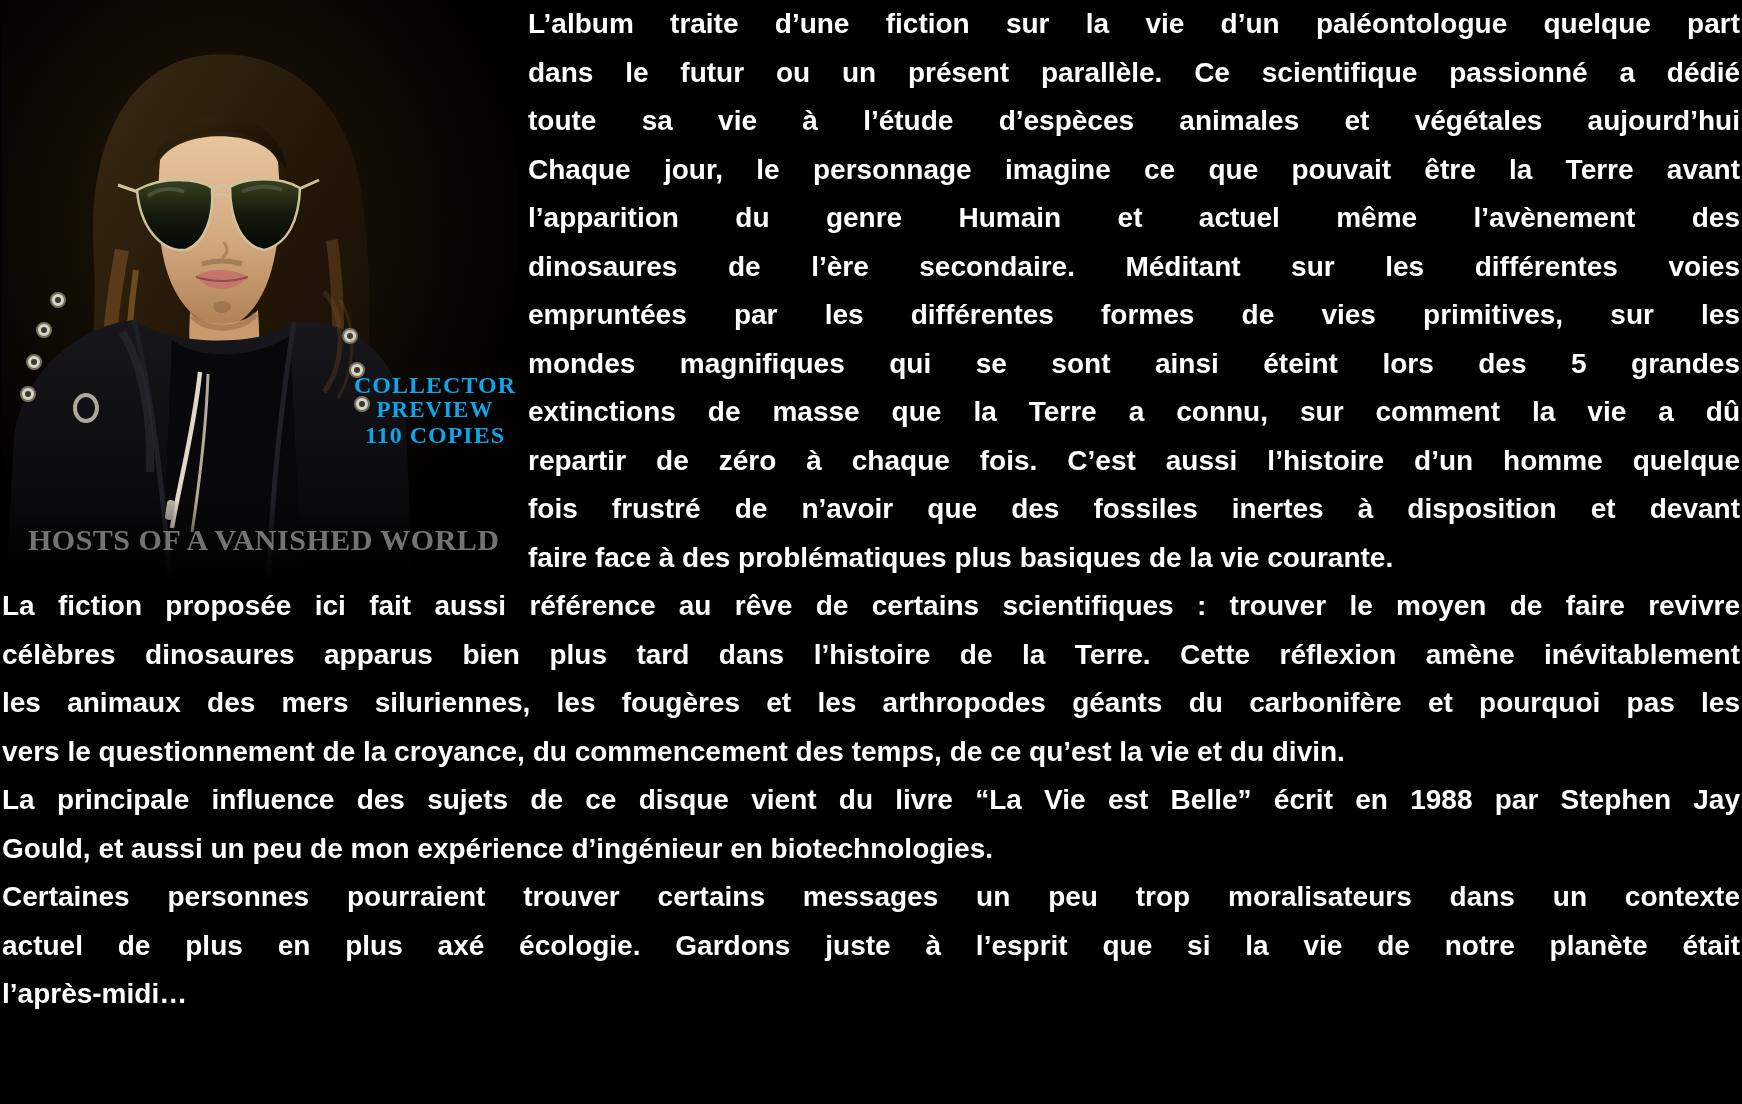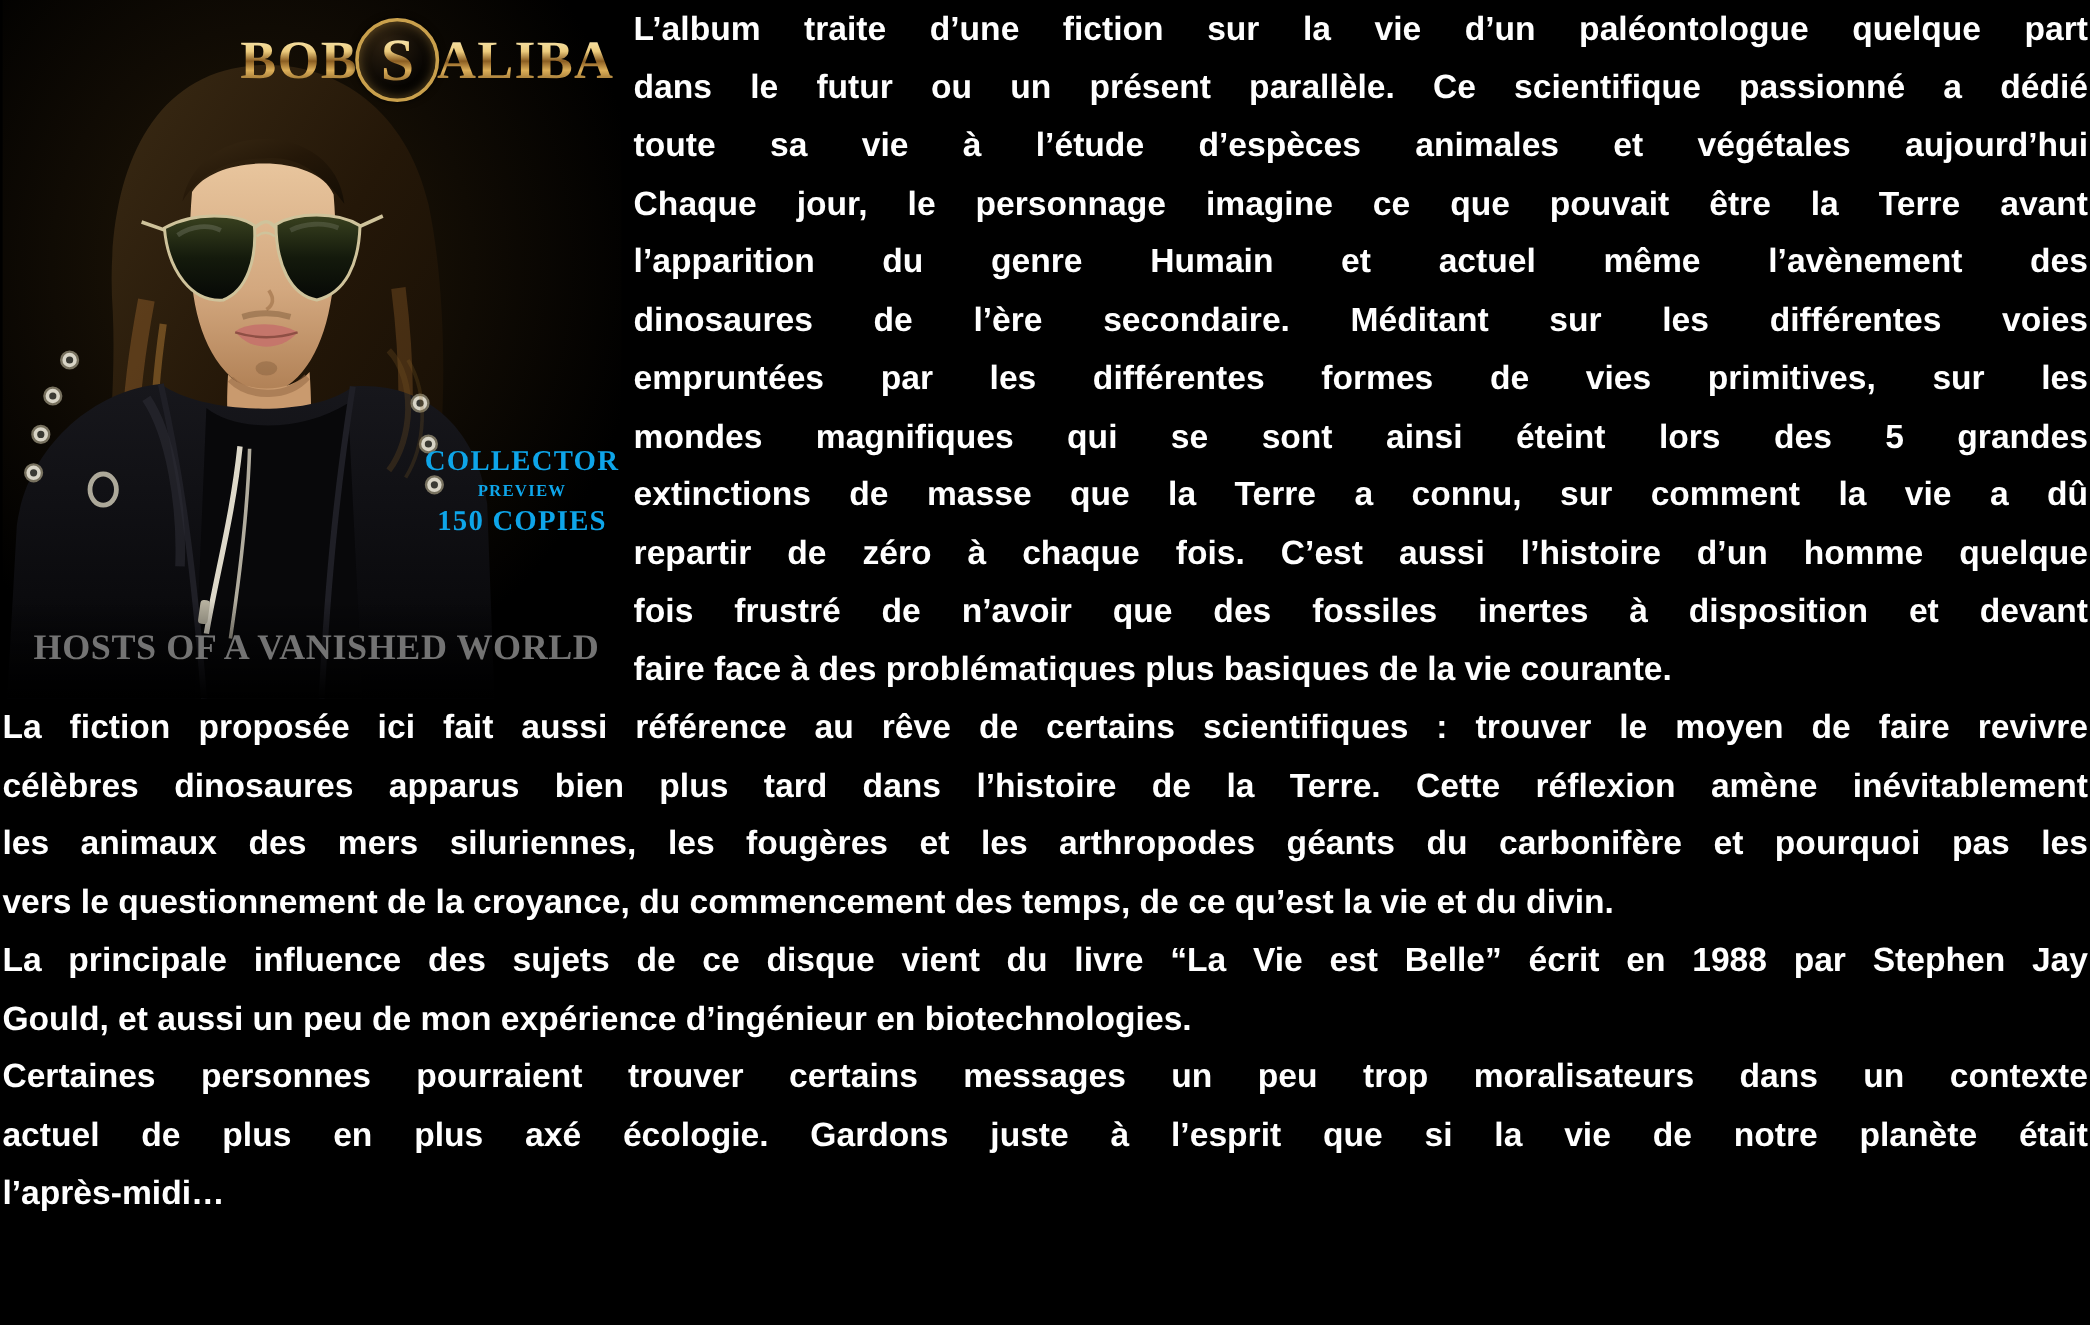--- a/index.html
+++ b/index.html
@@ -52,21 +52,21 @@
   .logo-orb .logo-text { font-size: 50px; letter-spacing: 0; }
 
   
   .badge {
     position: absolute; top: 372px; left: 352px; width: 162px;
     text-align: center;
     font-family: "Liberation Serif", serif; font-weight: bold;
     color: #0ea5e9;
   }
   .badge-line-big   { font-size: 24px; line-height: 26px; letter-spacing: 1px; }
-  .badge-line-small { font-size: 14px; line-height: 24px; letter-spacing: 1px; }
+  .badge-line-small { font-size: 23px; line-height: 24px; letter-spacing: 1px; }
 
   
   .album-title {
     position: absolute; top: 516px; left: 26px; margin: 0;
     font-family: "Liberation Serif", serif; font-weight: bold;
     font-size: 30px; letter-spacing: 0.5px; white-space: nowrap;
     color: #737373;
   }
 </style>
 </head>
@@ -182,32 +182,25 @@
         <path d="M198,372 C192,430 178,480 170,528" stroke="#ded9ca" stroke-width="4.5" fill="none"></path>
         <path d="M206,374 C204,436 196,492 190,532" stroke="#cfc9b8" stroke-width="3" opacity="0.85" fill="none"></path>
         <rect x="164" y="500" width="8" height="20" rx="3" fill="#b9b4a2" transform="rotate(8 168 510)"></rect>
 
         <path d="M322,292 C345,316 342,366 322,392" stroke="#7a5524" stroke-width="5" opacity="0.28" fill="none"></path>
         <path d="M338,300 C356,330 352,372 336,398" stroke="#8a6228" stroke-width="3" opacity="0.22" fill="none"></path>
 
         <rect x="0" y="500" width="516" height="82" fill="url(#fadeB)"></rect>
       </svg>
 
-      <div class="logo">
-        <span class="logo-text">BOB</span>
-        <span class="logo-orb">
-          <span class="logo-text">S</span>
-        </span>
-        <span class="logo-text">ALIBA</span>
-      </div>
 
       <div class="badge">
         <div class="badge-line-big">COLLECTOR</div>
         <div class="badge-line-small">PREVIEW</div>
-        <div class="badge-line-big">150 COPIES</div>
+        <div class="badge-line-big">110 COPIES</div>
       </div>
 
       <h1 class="album-title">HOSTS OF A VANISHED WORLD</h1>
     </aside>
 
   <div class="text-line">L’album traite d’une fiction sur la vie d’un paléontologue quelque part</div>
       <div class="text-line">dans le futur ou un présent parallèle. Ce scientifique passionné a dédié</div>
       <div class="text-line">toute sa vie à l’étude d’espèces animales et végétales aujourd’hui</div>
       <div class="text-line">Chaque jour, le personnage imagine ce que pouvait être la Terre avant</div>
       <div class="text-line">l’apparition du genre Humain et actuel même l’avènement des</div>

